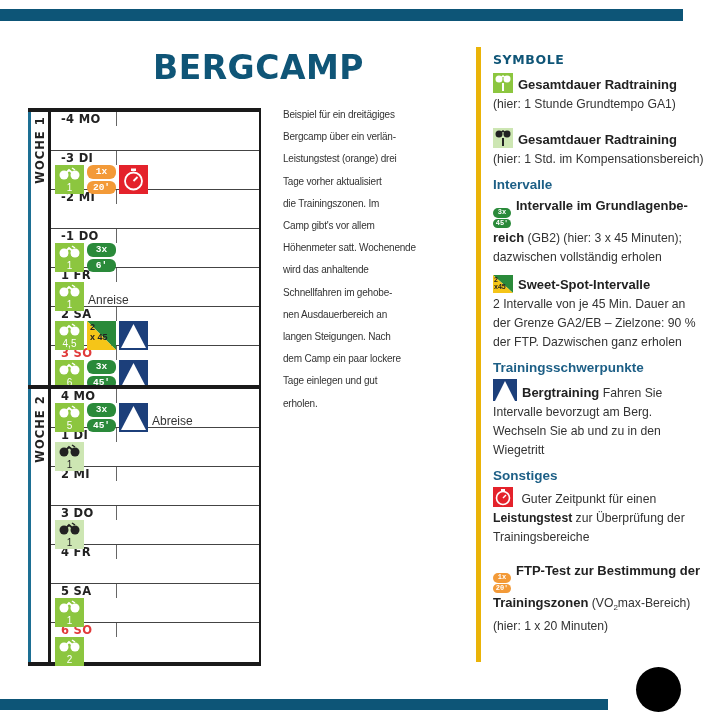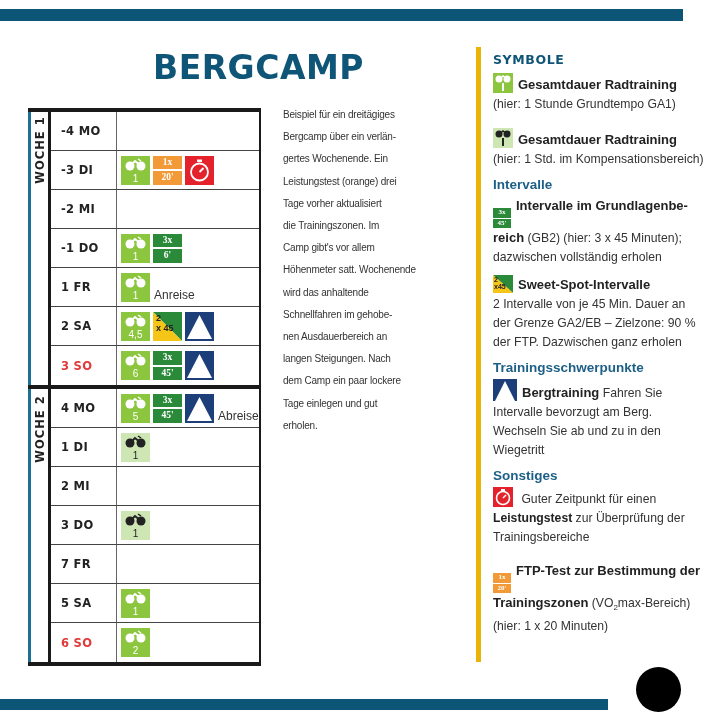--- a/index.html
+++ b/index.html
@@ -15,36 +15,36 @@
   
   .plan { position: absolute; left: 28px; top: 108px; width: 233px; }
   .week { position: relative; display: flex; }
   .week .wlabel { width: 20px; border-left: 3px solid #1d6f93; position: relative; }
   .week .wlabel span { position: absolute; left: 50%; top: 50%; transform: translate(-50%, -50%) rotate(-90deg); white-space: nowrap; font-family: "DejaVu Sans", sans-serif; font-weight: bold; font-size: 11.5px; letter-spacing: 1px; color: #222; }
   .week .rows { flex: 1; border-left: 3px solid #1a1a1a; border-right: 2px solid #1a1a1a; }
   .w1 { border-top: 4px solid #1a1a1a; }
   .w2 { border-top: 4px solid #1a1a1a; border-bottom: 4px solid #1a1a1a; }
   .w1 .wlabel span { top: 38px; }
   .w2 .wlabel span { top: 40px; }
-  .row { display: flex; height: 39px; border-bottom: 1px solid #444; }
+  .row { display: flex; height: 39px; border-bottom: 1px solid #444; flex-direction: column; }
   .row:last-child { border-bottom: none; }
   .day { width: 66px; border-right: 1px solid #666; font-family: "DejaVu Sans", sans-serif; font-weight: bold; font-size: 11.5px; color: #222; display: flex; align-items: center; padding-left: 10px; letter-spacing: 0.3px; }
   .day.red { color: #e03a3a; }
   .cell { flex: 1; display: flex; align-items: center; padding-left: 4px; gap: 3px; }
   .note { font-size: 12px; color: #333; align-self: flex-end; padding-bottom: 4px; margin-left: 1px; font-family: "Liberation Sans", sans-serif; }
 
   
   .ic { width: 29px; height: 29px; display: inline-block; position: relative; flex: none; }
   .bike { background: #8cc63f; }
   .bike.light { background: #cde6b3; }
   .bike svg { position: absolute; left: 4px; top: 2px; }
   .bike .num { position: absolute; left: 0; right: 0; bottom: 1px; text-align: center; color: #fff; font-size: 10px; font-family: "Liberation Sans", sans-serif; }
   .bike.light .num { color: #222; }
   .interval { display: flex; flex-direction: column; justify-content: space-between; }
-  .interval .half { height: 13.5px; color: #fff; font-size: 9.5px; text-align: center; line-height: 13.5px; font-family: Liberation Serif, serif; font-weight: bold; }
+  .interval .half { height: 13.5px; color: #fff; font-size: 9.5px; text-align: center; line-height: 13.5px; font-family: Liberation Mono, monospace; font-weight: bold; border-radius: 6px; }
   .interval.green .half { background: #2a8a3a; }
   .interval.orange .half { background: #f39a38; }
   .timer { background: #e4222b; }
   .timer svg { position: absolute; left: 3px; top: 2px; }
   .mountain { background: #fff; border: 2px solid #1c3f7a; overflow: hidden; }
   .mountain svg { position: absolute; left: 0; top: 0; }
   .sweet { overflow: hidden; }
   .sweet svg { position: absolute; left: 0; top: 0; }
   .sweet .t { position: absolute; left: 3px; top: 1px; font-size: 9px; font-weight: bold; color: #222; line-height: 10px; }
 
@@ -261,21 +261,21 @@
                 <circle cx="5" cy="8" r="4.5" fill="#222"></circle>
                 <circle cx="16" cy="8" r="4.5" fill="#222"></circle>
                 <path d="M5 8 L10 3 L16 8" stroke="#222" stroke-width="2" fill="none"></path>
                 <line x1="13" y1="1" x2="16" y2="3" stroke="#222" stroke-width="1.5"></line>
               </svg>
               <span class="num">1</span>
             </span>
           </div>
         </div>
         <div class="row">
-          <div class="day">7 FR</div>
+          <div class="day">4 FR</div>
           <div class="cell"></div>
         </div>
         <div class="row">
           <div class="day">5 SA</div>
           <div class="cell">
             <span class="ic bike">
               <svg width="21" height="16" viewBox="0 0 21 16">
                 <circle cx="5" cy="8" r="4.5" fill="#fff"></circle>
                 <circle cx="16" cy="8" r="4.5" fill="#fff"></circle>
                 <path d="M5 8 L10 3 L16 8" stroke="#fff" stroke-width="2" fill="none"></path>
@@ -299,21 +299,20 @@
             </span>
           </div>
         </div>
       </div>
   </div>
 </div>
 
 <div class="desc" id="desc">
     <div>Beispiel für ein dreitägiges</div>
     <div>Bergcamp über ein verlän-</div>
-    <div>gertes Wochenende. Ein</div>
     <div>Leistungstest (orange) drei</div>
     <div>Tage vorher aktualisiert</div>
     <div>die Trainingszonen. Im</div>
     <div>Camp gibt's vor allem</div>
     <div>Höhenmeter satt. Wochenende</div>
     <div>wird das anhaltende</div>
     <div>Schnellfahren im gehobe-</div>
     <div>nen Ausdauerbereich an</div>
     <div>langen Steigungen. Nach</div>
     <div>dem Camp ein paar lockere</div>

